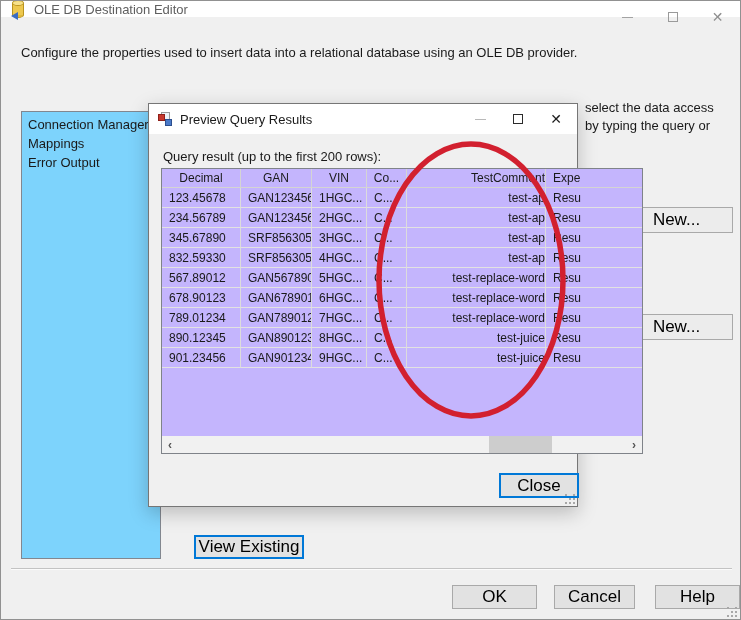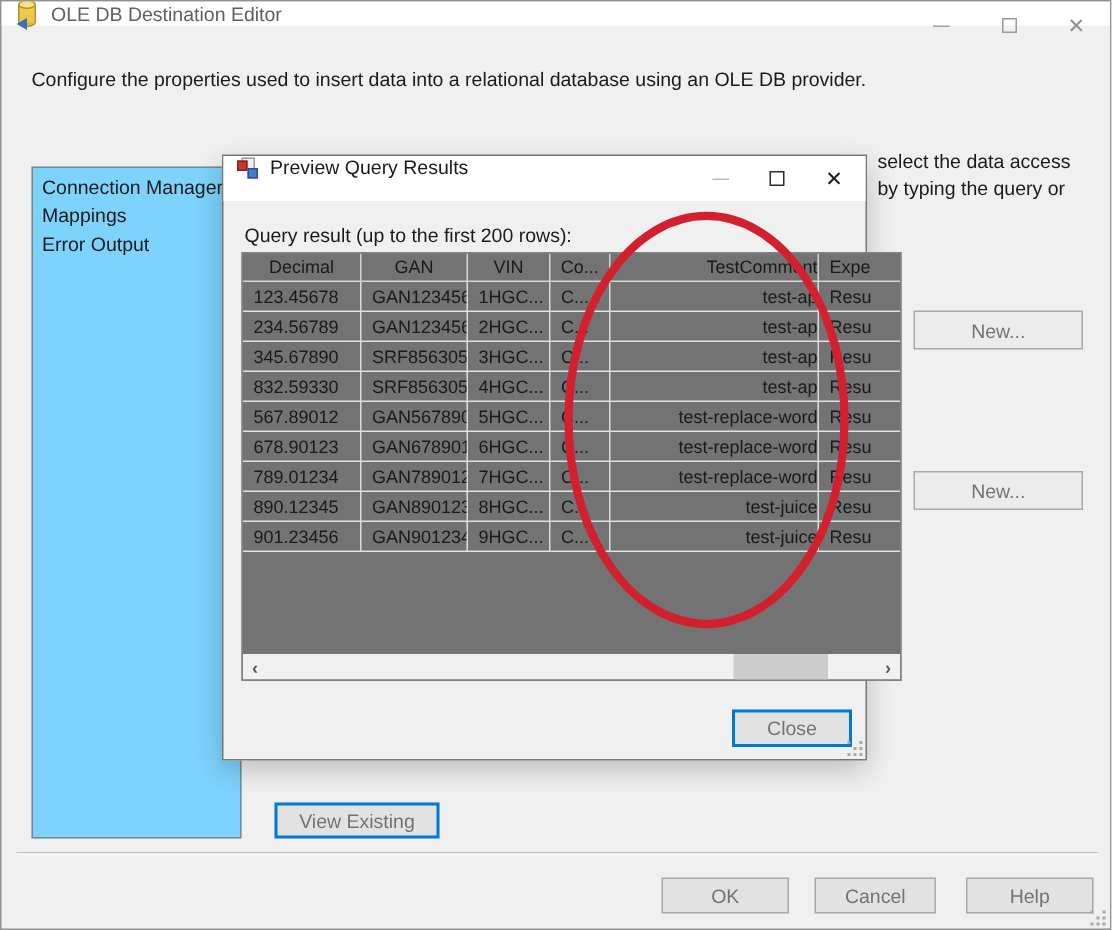--- a/index.html
+++ b/index.html
@@ -28,21 +28,21 @@
   .db-bottom { position:absolute; left:1px; top:12px; width:12px; height:6px; border-radius:50%; background:#e0b73a; border:1px solid #b9941f; }
   .db-arrow { position:absolute; left:0; top:12px; width:0; height:0; border-top:4px solid transparent; border-bottom:4px solid transparent; border-right:7px solid #3a6cc2; }
 
   .desc { position:absolute; left:20px; top:44px; font-size:13px; white-space:nowrap;text-align:right; }
 
   .sidebar { position:absolute; left:20px; top:110px; width:140px; height:448px; background:#7dd3fc; border:1px solid #82878f; padding:3px 0; }
   .sidebar-item { font-size:13px; line-height:19px; padding-left:6px; white-space:nowrap; }
 
   .right-text { position:absolute; left:584px; font-size:13px; white-space:nowrap; }
 
-  .btn { position:absolute; background:#e2e2e2; border:1px solid #a9a9a9; font-family:"Liberation Sans",sans-serif; font-size:13px; color:#737373; display:flex; align-items:center; justify-content:center; cursor:default; }
+  .btn { position:absolute; background:#e2e2e2; border:1px solid #a9a9a9; font-family:"Liberation Sans",sans-serif; font-size:17px; color:#000000; display:flex; align-items:center; justify-content:center; cursor:default;margin-left:11px; }
   .btn.focus { border:2px solid #0078d7; }
   .btn-new1 { left:608px; top:206px; width:113px; height:26px; background:#ececec; }
   .btn-new2 { left:608px; top:313px; width:113px; height:26px; background:#ececec; }
   .btn-view { left:182px; top:534px; width:110px; height:24px; }
   .btn-ok   { left:440px; top:584px; width:85px; height:24px; }
   .btn-cancel { left:542px; top:584px; width:81px; height:24px; }
   .btn-help { left:643px; top:584px; width:85px; height:24px; }
 
   .combo-frag { position:absolute; left:579px; width:12px; background:#ffffff; border:1px solid #8a8a8a; }
   .frag1 { top:204px; height:27px; }
@@ -53,32 +53,32 @@
   .divider { position:absolute; left:10px; right:8px; top:567px; height:0; border-top:1px solid #c3c3c3; border-bottom:1px solid #fbfbfb; }
 
   .grip { position:absolute; width:11px; height:11px; }
   .grip span { position:absolute; left:0; top:0; width:2px; height:2px; background:#a8a8a8;
     box-shadow: 8px 0 0 #a8a8a8, 8px 4px 0 #a8a8a8, 8px 8px 0 #a8a8a8, 4px 4px 0 #a8a8a8, 4px 8px 0 #a8a8a8, 0 8px 0 #a8a8a8; }
   .grip-main { left:726px; top:606px; }
   .grip-modal { left:416px; top:390px; }
 
   
   .modal { position:absolute; left:148px; top:103px; width:430px; height:404px; background:#f0f0f0; border:1px solid #767676; box-shadow:0 6px 18px rgba(0,0,0,0.22); z-index:20; }
-  .modal-titlebar { position:absolute; left:0; top:0; right:0; height:30px; background:#ffffff; display:flex; align-items:flex-start; }
+  .modal-titlebar { position:absolute; left:0; top:0; right:0; height:30px; background:#ffffff; display:flex; align-items:center; }
   .modal-titlebar .title { font-size:13px; color:#1a1a1a; margin-left:7px; white-space:nowrap; }
   .modal .win-controls { height:30px; right:2px; }
 
   .form-icon { position:relative; width:16px; height:16px; margin-left:8px; flex:none; }
   .form-icon .f-base { position:absolute; left:4px; top:1px; width:9px; height:9px; background:#eef2f8; border:1px solid #9a9a9a; }
   .form-icon .f-red  { position:absolute; left:1px; top:3px; width:7px; height:7px; background:#c8372d; border:1px solid #8e2019; }
   .form-icon .f-blue { position:absolute; left:8px; top:8px; width:7px; height:7px; background:#4a7ac8; border:1px solid #2d4f8e; }
 
   .query-label { position:absolute; left:14px; top:45px; font-size:13px; white-space:nowrap; }
 
-  .gridbox { position:absolute; left:12px; top:64px; width:440px; height:286px; background:#737373; border:1px solid #7f8389; overflow:hidden; }
+  .gridbox { position:absolute; left:12px; top:64px; width:482px; height:286px; background:#c4b5fd; border:1px solid #7f8389; overflow:hidden; }
   .thead { display:flex; }
   .th { height:19px; line-height:19px; font-size:12px; text-align:center; border-right:1px solid #d4d4d4; border-bottom:1px solid #d4d4d4; overflow:hidden; white-space:nowrap; flex:none; }
   .tr { display:flex; }
   .td { height:20px; line-height:20px; font-size:12px; padding-left:7px; border-right:1px solid #dcdcdc; border-bottom:1px solid #e2e2e2; overflow:hidden; white-space:nowrap; flex:none; }
   .c0{width:79px;} .c1{width:71px;} .c2{width:55px;} .c3{width:40px;} .c4{width:139px;text-align:right;}
   .c5{width:24px; flex:1 1 auto; border-right:none;}
   .th.c5{ text-align:left; padding-left:7px; }
 
   .hscroll { position:absolute; left:0; right:0; bottom:0; height:17px; background:#f1f1f1; }
   .scroll-arrow { position:absolute; top:0; width:16px; height:17px; display:flex; align-items:center; justify-content:center; font-size:12px; font-weight:bold; color:#555; }

